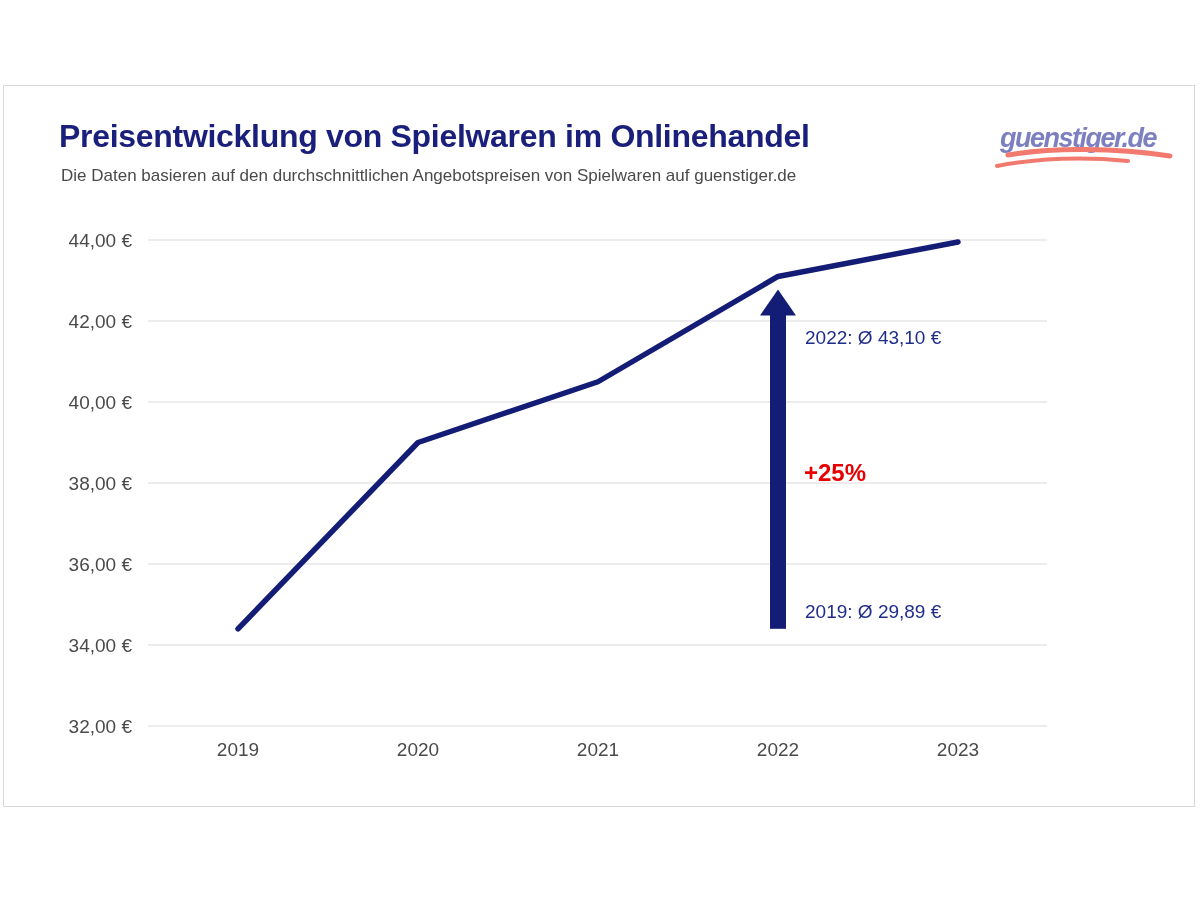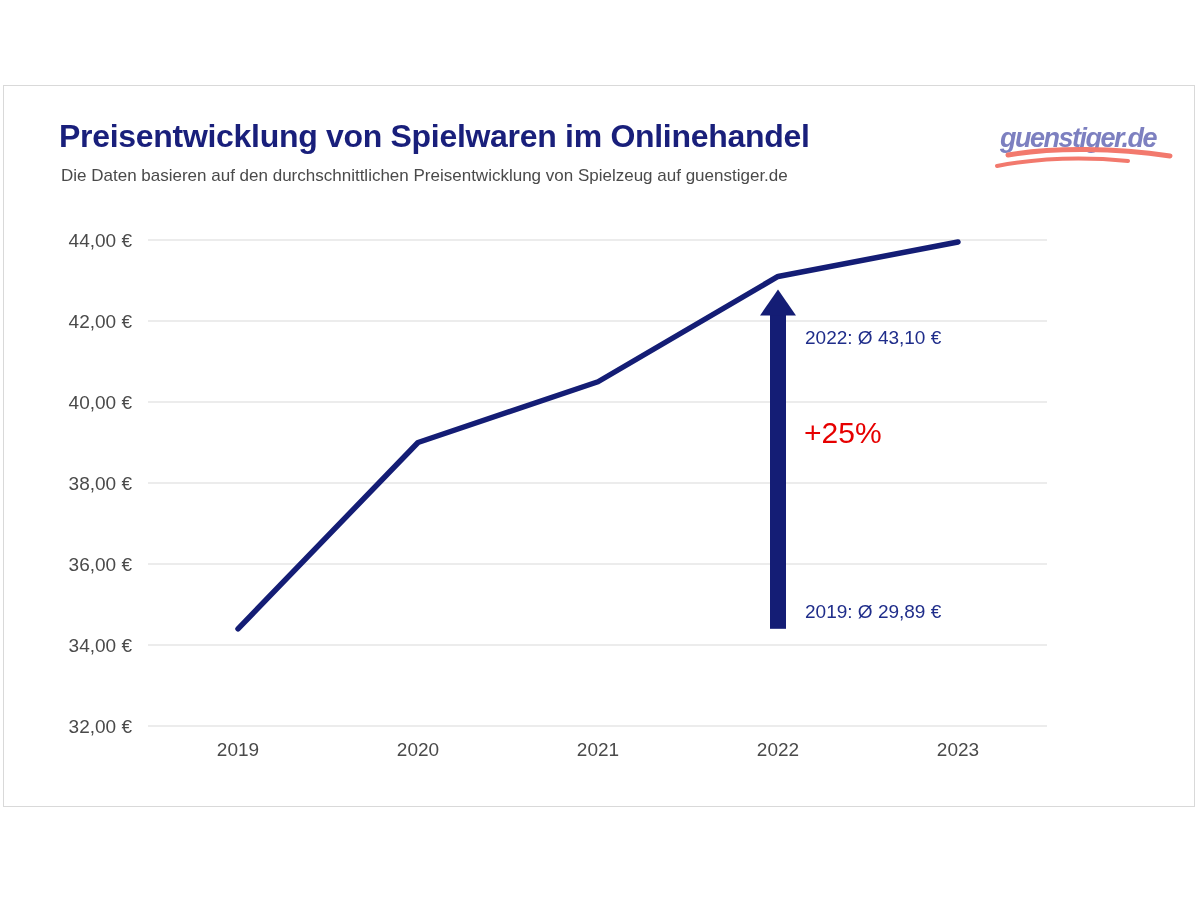--- a/index.html
+++ b/index.html
@@ -15,32 +15,32 @@
   .logo-text{position:absolute;left:6px;top:0;font-style:italic;font-weight:700;
              font-size:27px;letter-spacing:-1.5px;color:var(--logo-text,#7d80c0);
              white-space:nowrap;}
   .logo-swoosh{position:absolute;left:0;top:23px;}
   svg.chart{position:absolute;left:0;top:0;}
   svg.chart text{font-family:"Liberation Sans",sans-serif;font-size:19px;
                  fill:var(--text-gray,#4a4a4a);}
   .ann{position:absolute;font-size:19px;line-height:22px;
        color:var(--annotation-navy,#1f2d8a);white-space:nowrap;}
   .ann-2022{left:805px;top:327px;text-align:right;}
-  .ann-pct{left:804px;top:416px;font-size:30px;line-height:34px;font-weight:400;
+  .ann-pct{left:804px;top:456px;font-size:24px;line-height:34px;font-weight:700;
            color:var(--accent-red,#e60000);}
   .ann-2019{left:805px;top:601px;}
 </style>
 </head>
 <body>
 
 <div class="page">
   <div class="card"></div>
 
   <div class="title">Preisentwicklung von Spielwaren im Onlinehandel</div>
-  <div class="subtitle">Die Daten basieren auf den durchschnittlichen Preisentwicklung von Spielzeug auf guenstiger.de</div>
+  <div class="subtitle">Die Daten basieren auf den durchschnittlichen Angebotspreisen von Spielwaren auf guenstiger.de</div>
 
   <div class="logo">
     <div class="logo-text">guenstiger.de</div>
     <svg class="logo-swoosh" width="182" height="28" viewBox="0 0 182 28">
       <path d="M 14 9 C 60 1, 122 2, 176 10" fill="none" stroke="var(--logo-swoosh,#f2796d)" stroke-width="5" stroke-linecap="round"></path>
       <path d="M 3 20 C 45 12, 92 11, 134 15" fill="none" stroke="var(--logo-swoosh,#f2796d)" stroke-width="4" stroke-linecap="round"></path>
     </svg>
   </div>
 
   <svg id="chart" class="chart" width="1200" height="900" viewBox="0 0 1200 900">

